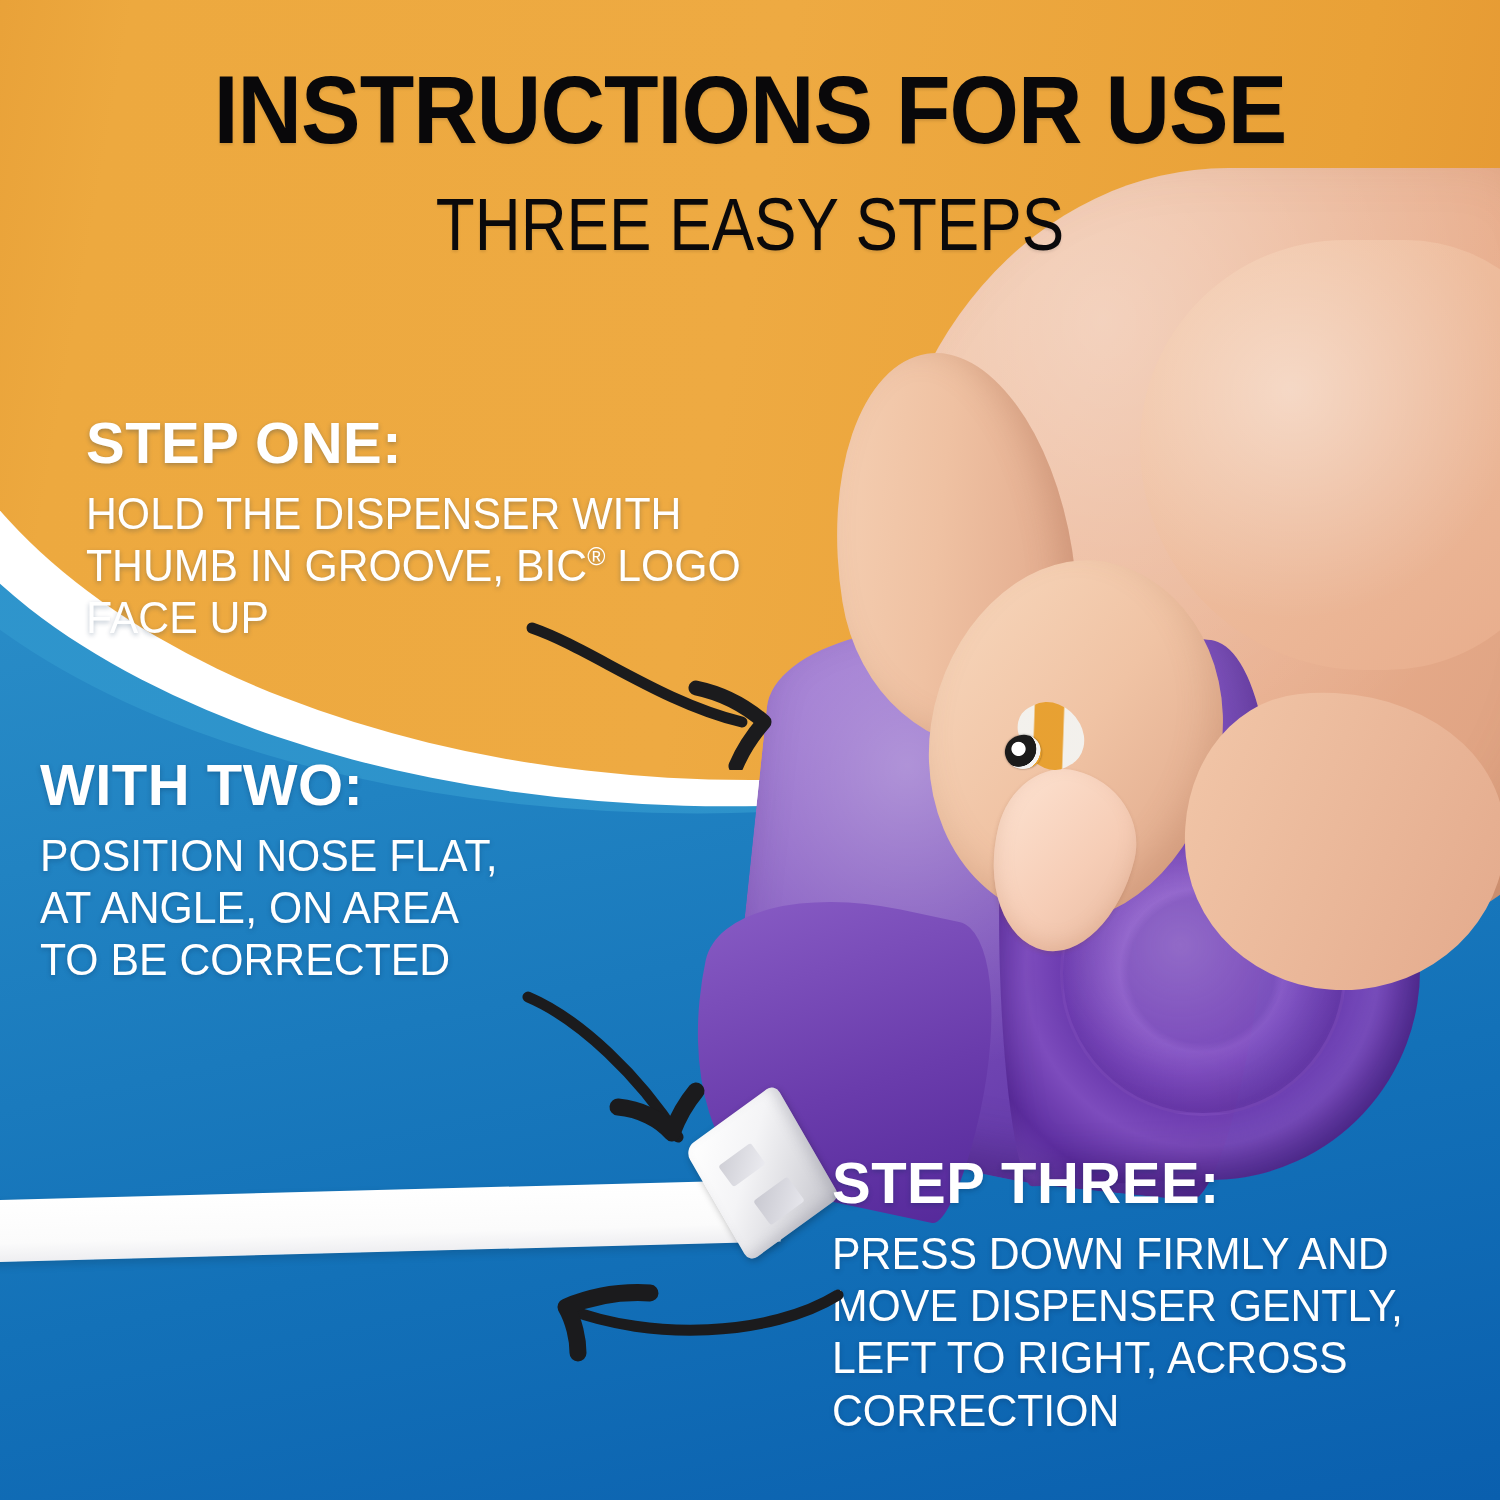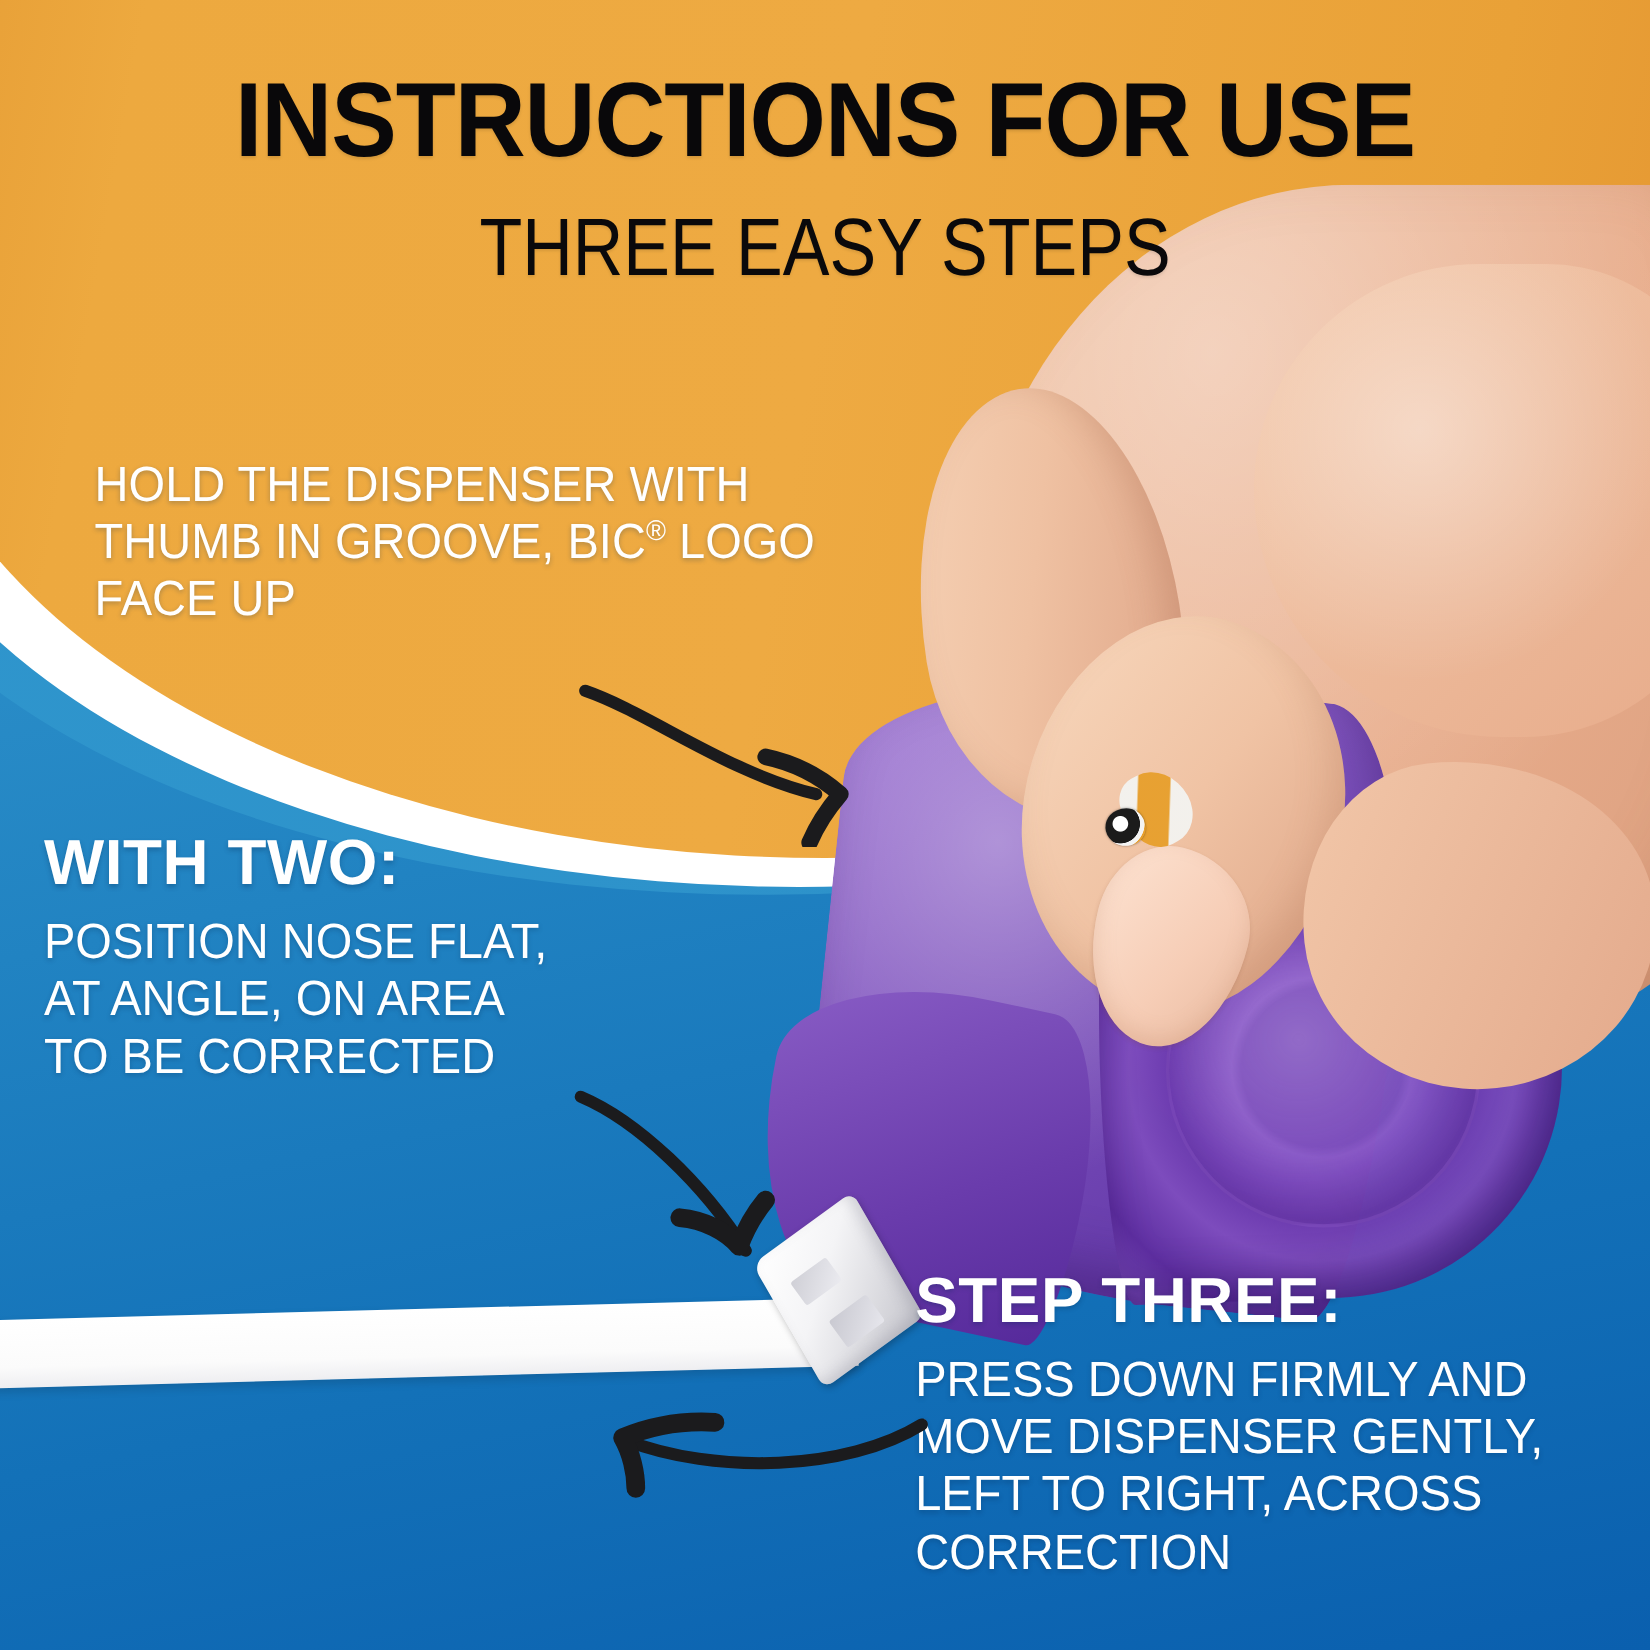--- a/index.html
+++ b/index.html
@@ -232,20 +232,21 @@
   <div class="photo finger2"></div>
   <div class="photo thumbnail"></div>
   <div class="photo finger3"></div>
   <div class="photo nose"></div>
   <div class="photo nose-slot-a"></div>
   <div class="photo nose-slot-b"></div>
 
   <div class="tape-band"></div>
 
   <div class="step" id="step-one">
+    <div class="step-title">STEP ONE:</div>
     <div class="step-body">
       <span class="ln">HOLD THE DISPENSER WITH</span>
       <span class="ln">THUMB IN GROOVE, BIC<span class="reg">®</span> LOGO</span>
       <span class="ln">FACE UP</span>
     </div>
   </div>
 
   <div class="step" id="step-two">
     <div class="step-title">WITH TWO:</div>
     <div class="step-body">

